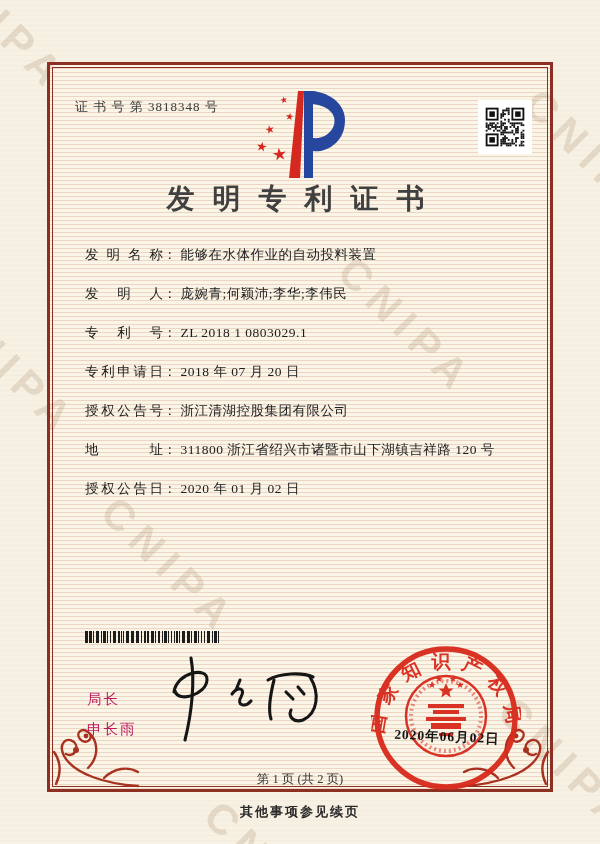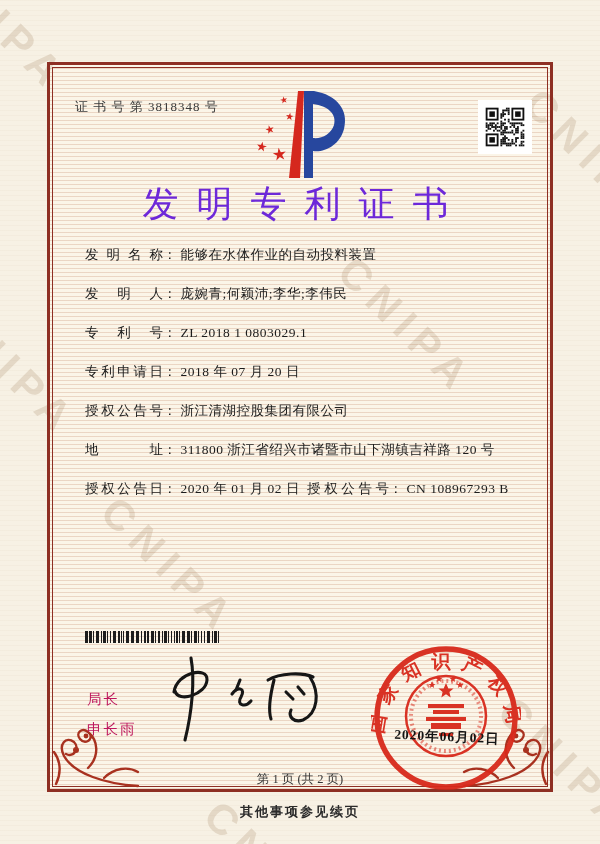--- a/index.html
+++ b/index.html
@@ -30,21 +30,21 @@
   .logo .s1{left:28px;top:8px;font-size:9px;transform:rotate(-12deg);}
   .logo .s2{left:33px;top:24px;font-size:10px;transform:rotate(8deg);}
   .logo .s3{left:13px;top:36px;font-size:11px;transform:rotate(-15deg);}
   .logo .s4{left:4px;top:52px;font-size:13px;transform:rotate(10deg);}
   .logo .s5{left:20px;top:58px;font-size:17px;transform:rotate(-8deg);}
 
   .qr{position:absolute;left:478px;top:100px;width:54px;height:54px;background:#fff;
       display:flex;align-items:center;justify-content:center;}
 
   .title{position:absolute;left:0;top:180px;width:100%;text-align:center;
-    font-size:36px;font-weight:normal;letter-spacing:18px;padding-left:9px;box-sizing:border-box;color:#6d28d9;}
+    font-size:28px;font-weight:bold;letter-spacing:18px;padding-left:9px;box-sizing:border-box;color:#404040;}
 
   .fields{position:absolute;left:85px;top:246px;width:440px;font-size:13.5px;color:#1c1c1c;}
   .frow{margin-bottom:21px;position:relative;white-space:nowrap;}
   .flabel{display:inline-block;width:78px;text-align:justify;text-align-last:justify;vertical-align:top;}
   .fcolon{display:inline-block;margin-right:4px;}
   .fvalue{letter-spacing:0.5px;}
   .grant{position:absolute;left:222px;top:0;}
   .grant .flabel{width:82px;}
 
   .body-text{position:absolute;left:80px;top:490px;width:442px;font-size:12.5px;
@@ -285,23 +285,20 @@
         <span class="flabel">专利申请日</span><span class="fcolon">：</span><span class="fvalue">2018 年 07 月 20 日</span>
       </div>
       <div class="frow">
         <span class="flabel">授权公告号</span><span class="fcolon">：</span><span class="fvalue">浙江清湖控股集团有限公司</span>
       </div>
       <div class="frow">
         <span class="flabel">地址</span><span class="fcolon">：</span><span class="fvalue">311800 浙江省绍兴市诸暨市山下湖镇吉祥路 120 号</span>
       </div>
       <div class="frow">
         <span class="flabel">授权公告日</span><span class="fcolon">：</span><span class="fvalue">2020 年 01 月 02 日</span>
-        <span class="grant">
-          <span class="flabel">授权公告号</span><span class="fcolon">：</span><span class="fvalue">CN 108967293 B</span>
-        </span>
       </div>
     </div>
 
 
     <div class="barcode" id="barcode">
         <i style="width: 3px; margin-right: 1px;"></i>
         <i style="width: 3px; margin-right: 1px;"></i>
         <i style="width: 1px; margin-right: 2px;"></i>
         <i style="width: 3px; margin-right: 2px;"></i>
         <i style="width: 1px; margin-right: 1px;"></i>

